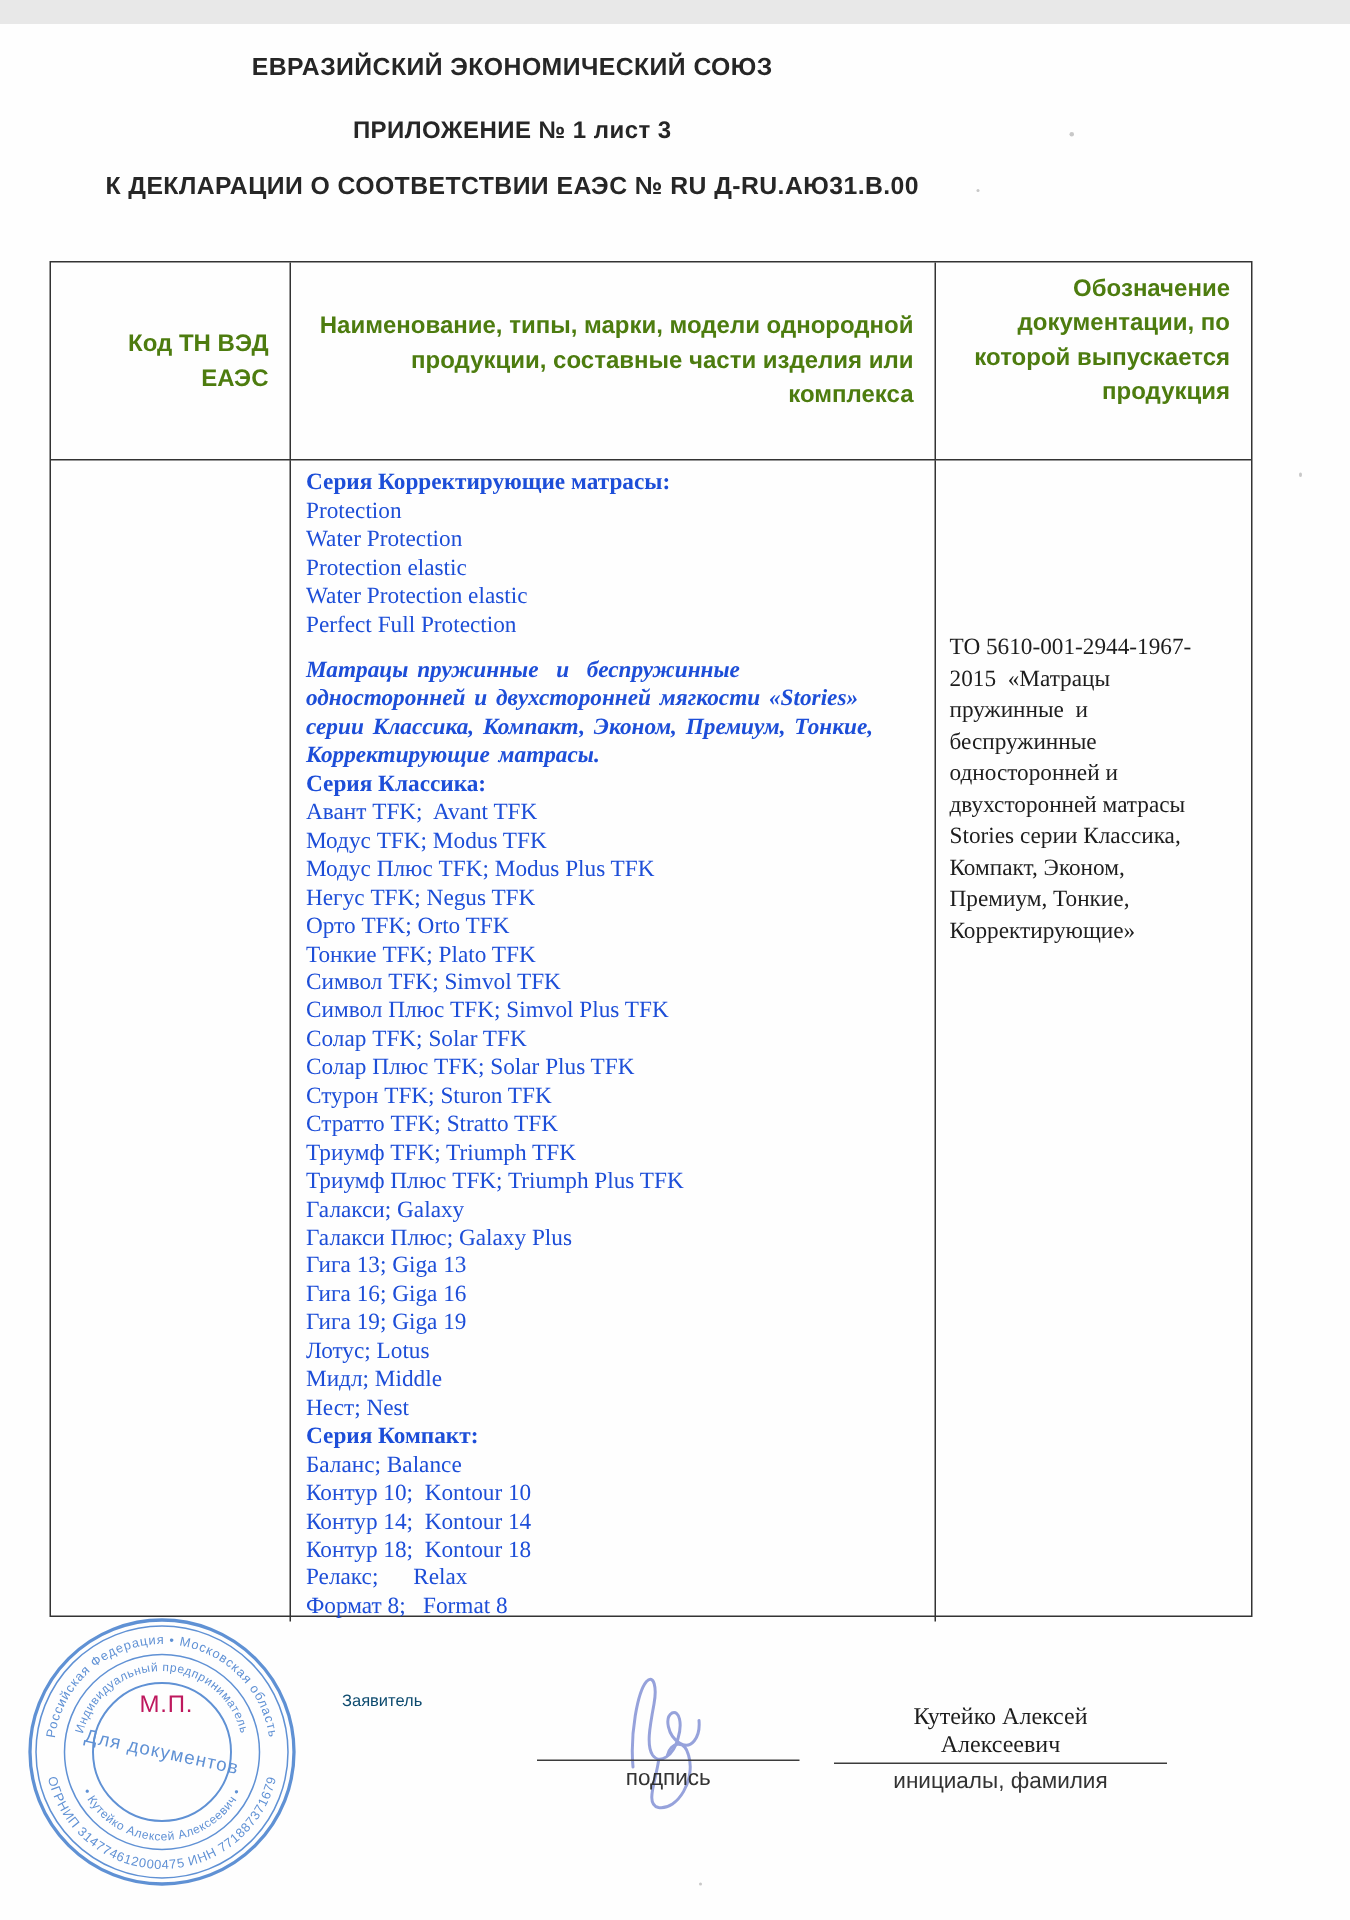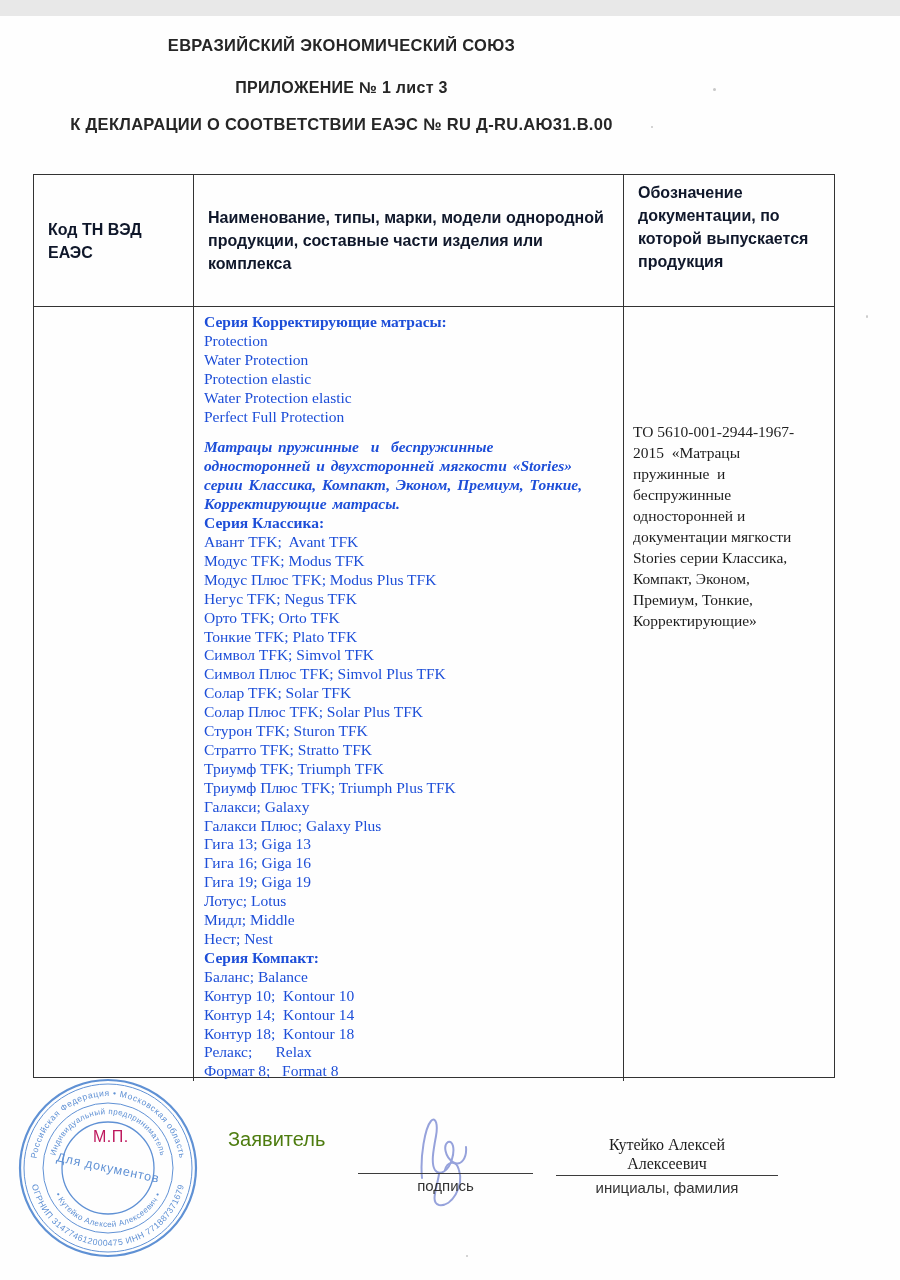--- a/index.html
+++ b/index.html
@@ -21,41 +21,41 @@
     position:absolute;left:33px;top:158px;width:800px;height:902px;
     border:1.6px solid #333;display:grid;
     grid-template-columns:160px 430px 1fr;
     grid-template-rows:132px 1fr;
     background:transparent;
   }
   .cell{box-sizing:border-box;}
   .cell.v{border-right:1.6px solid #333;}
   .cell.hb{border-bottom:1.6px solid #333;}
   .th{
-    font-weight:bold;font-size:16px;line-height:23px;text-align:left;
-    color:#0f172a;display:flex;flex-direction:column;justify-content:center;
+    font-weight:bold;font-size:16px;line-height:23px;text-align:right;
+    color:#4d7c0f;display:flex;flex-direction:column;justify-content:center;
     padding:4px 14px;
   }
   .th.top{justify-content:flex-start;padding-top:6px;}
   .body-col2{
     font-family:"Liberation Serif",serif;font-size:15.5px;line-height:18.9px;
     color:#1d4ed8;padding:6px 10px 0 10px;
   }
   .pl{white-space:pre;}
   .pl.header{font-weight:bold;}
   .pl.emph{font-weight:bold;font-style:italic;word-spacing:2px;}
   .pl.gap{height:12px;}
   .body-col3{
     font-family:"Liberation Serif",serif;font-size:15.5px;line-height:21px;
     color:#1d1d1d;padding:114px 6px 0 9px;
   }
   .doc-line{white-space:pre;}
   
   #mp-label{position:absolute;left:93px;top:1112px;font-size:16px;color:#be185d;letter-spacing:.5px;}
-  #applicant-label{position:absolute;left:228px;top:1112px;font-size:20px;color:#4d7c0f;}
+  #applicant-label{position:absolute;left:228px;top:1112px;font-size:11px;color:#0c4a6e;}
   .sig-line{position:absolute;border-top:1.5px solid #3c3c3c;height:0;}
   #line-sign{left:358px;top:1157px;width:175px;}
   #line-name{left:556px;top:1159px;width:222px;}
   #caption-sign{position:absolute;left:358px;top:1161px;width:175px;text-align:center;font-size:15px;color:#333;}
   #caption-name{position:absolute;left:556px;top:1163px;width:222px;text-align:center;font-size:15px;color:#333;}
   #applicant-name{
     position:absolute;left:587px;top:1119px;width:160px;text-align:center;
     font-family:"Liberation Serif",serif;font-size:16px;line-height:19px;color:#1d1d1d;
   }
   
@@ -121,21 +121,21 @@
         <div class="pl item">Контур 18;  Kontour 18</div>
         <div class="pl item">Релакс;      Relax</div>
         <div class="pl item">Формат 8;   Format 8</div>
       </div>
     <div class="cell body-col3">
         <div class="doc-line">ТО 5610-001-2944-1967-</div>
         <div class="doc-line">2015  «Матрацы</div>
         <div class="doc-line">пружинные  и</div>
         <div class="doc-line">беспружинные</div>
         <div class="doc-line">односторонней и</div>
-        <div class="doc-line">документации мягкости</div>
+        <div class="doc-line">двухсторонней матрасы</div>
         <div class="doc-line">Stories серии Классика,</div>
         <div class="doc-line">Компакт, Эконом,</div>
         <div class="doc-line">Премиум, Тонкие,</div>
         <div class="doc-line">Корректирующие»</div>
       </div>
   </div>
 
   <svg id="stamp" width="190" height="190" viewBox="0 0 190 190">
     <defs>
       <path id="arc-outer-top" d="M 23,95 A 72,72 0 0 1 167,95" fill="none"></path>

